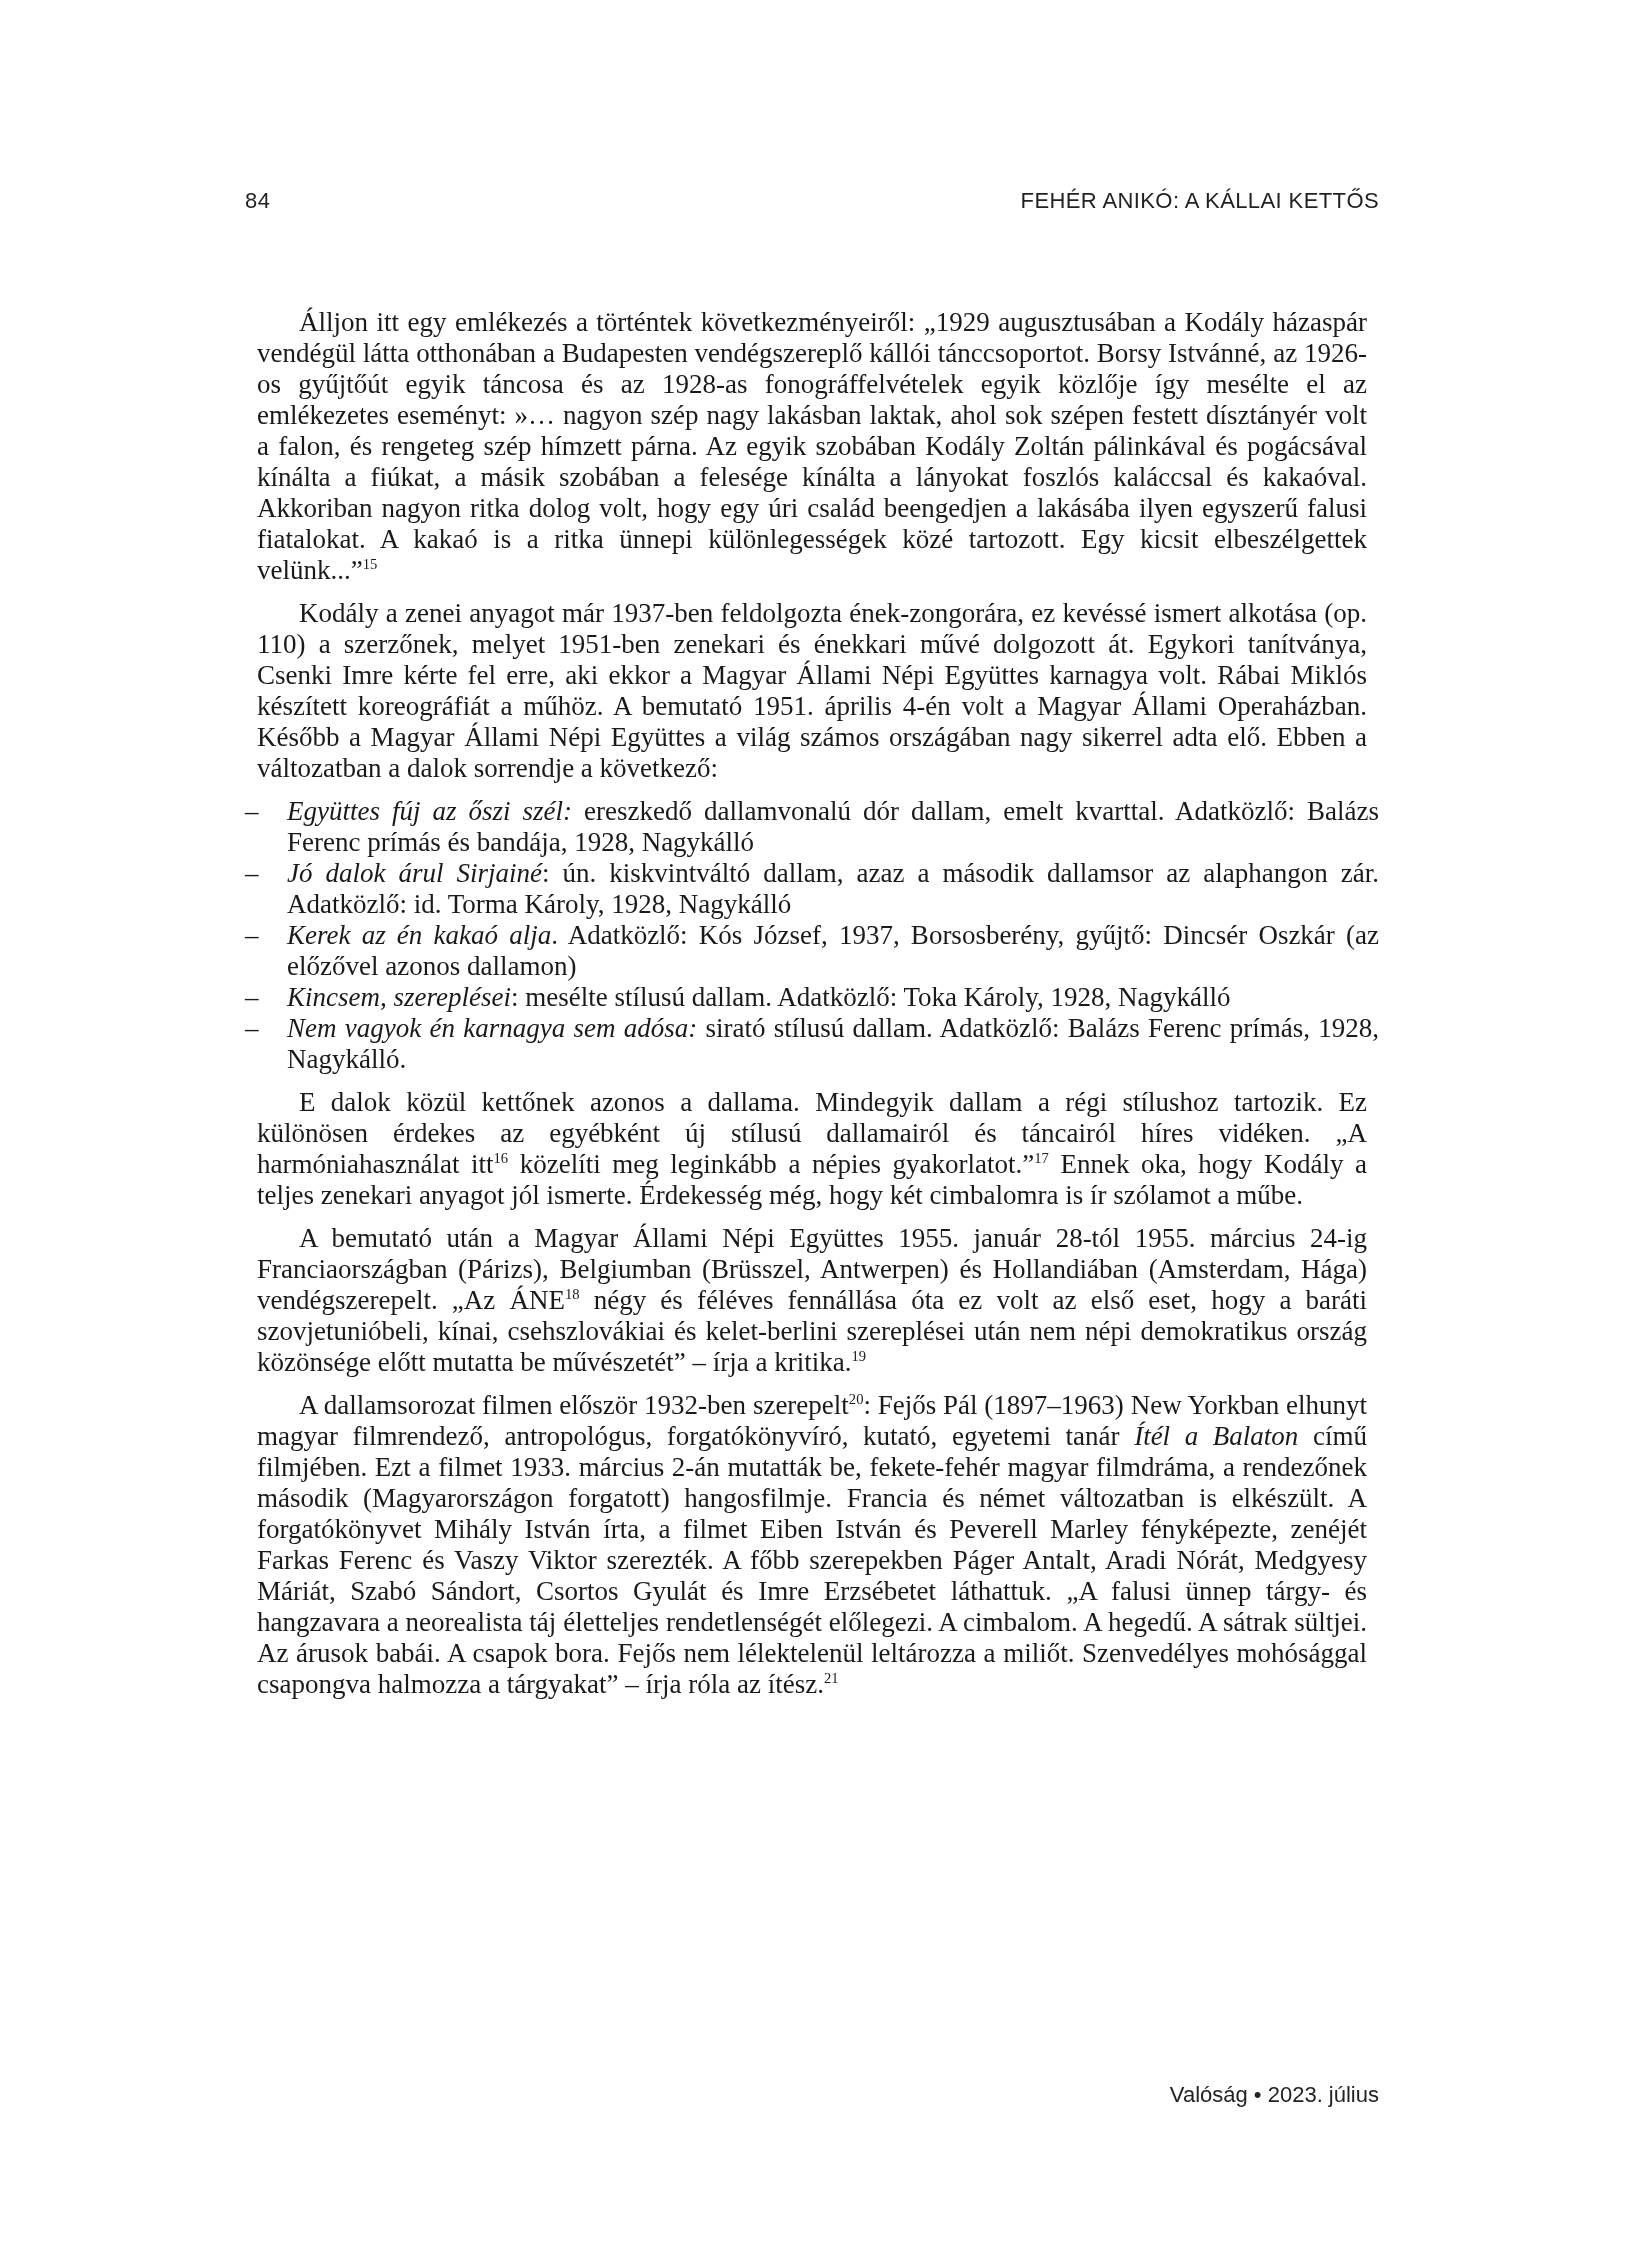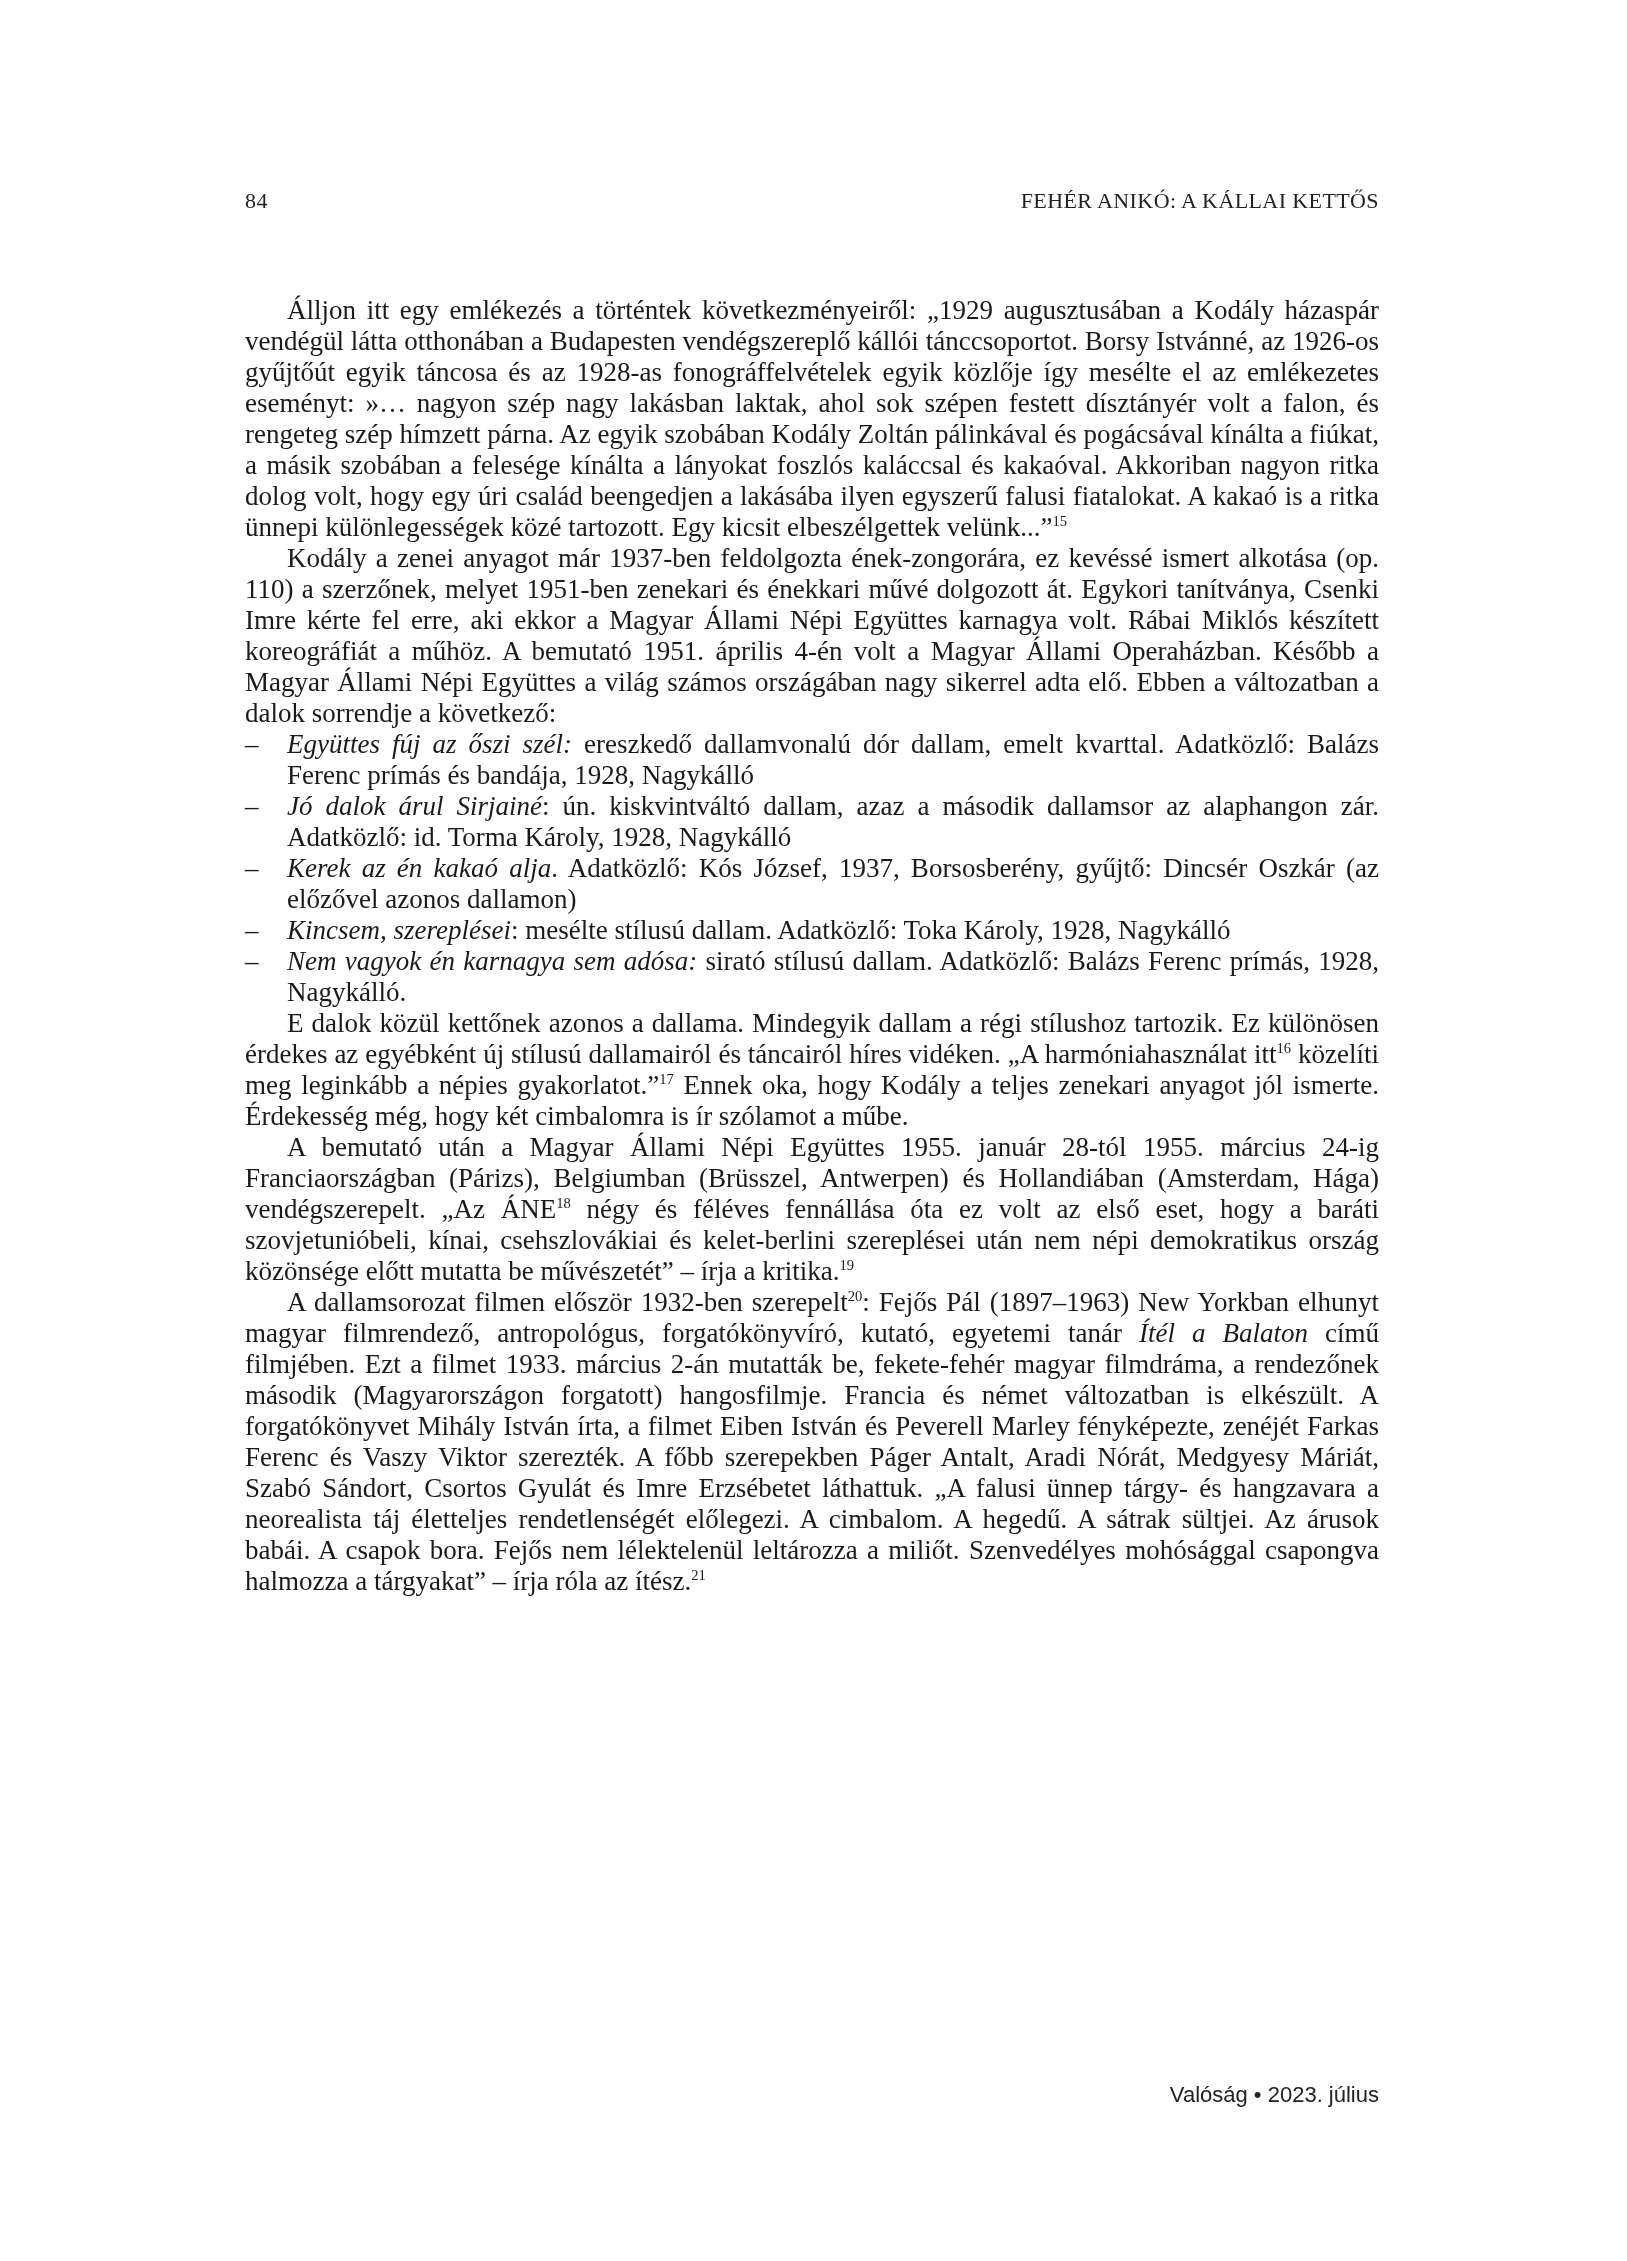--- a/index.html
+++ b/index.html
@@ -1,27 +1,27 @@
 <!DOCTYPE html>
 <html style="font-size:12.3px"><head>
 <meta charset="utf-8">
 <style>
   html, body { margin: 0; padding: 0; background: #ffffff; }
   body { width: 1628px; height: 2261px; position: relative; overflow: hidden; color: #1a1a1a; }
   .running-head {
     position: absolute; top: 184px; left: 245px; width: 1134px; height: 34px;
-    font-family: Liberation Serif, serif; font-size: 22px; letter-spacing: 0.4px;
+    font-family: Liberation Sans, sans-serif; font-size: 22px; letter-spacing: 0.4px;
     display: flex; justify-content: space-between; align-items: center; color: #222; gap: 12px;
   }
   .body-text {
     position: absolute; top: 295px; left: 245px; width: 1134px;
     font-family: "Liberation Serif", serif; font-size: 27px; line-height: 31px;
     text-align: justify; hyphens: manual; color: #1a1a1a;
   }
-  .body-text p { margin: 0; text-indent: 42px; }
+  .body-text p { margin: 12px; text-indent: 42px; }
   .body-text ul { list-style: none; margin: 0; padding: 0; }
   .body-text li { position: relative; padding-left: 42px; }
   .body-text li .dash { position: absolute; left: 0; top: 0; }
   .body-text i { font-style: italic; }
   sup { font-size: 14.6px; line-height: 0; vertical-align: 10px; }
   .footer {
     position: absolute; top: 2042px; left: 996px; width: 383px; text-align: right;
     font-family: "Liberation Sans", sans-serif; font-size: 22px; color: #222; margin-top: 40px;
   }
 </style>

